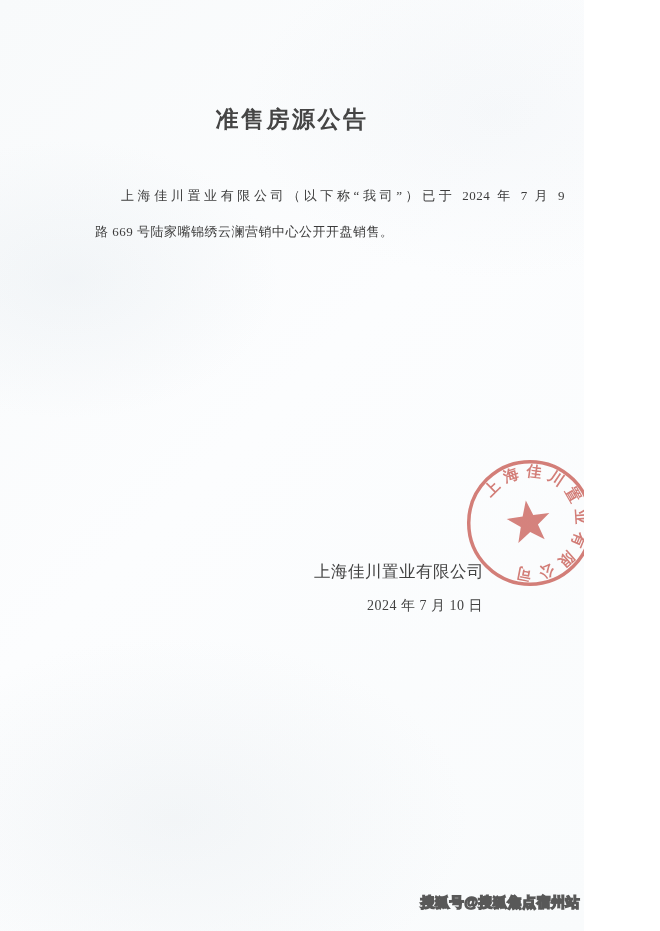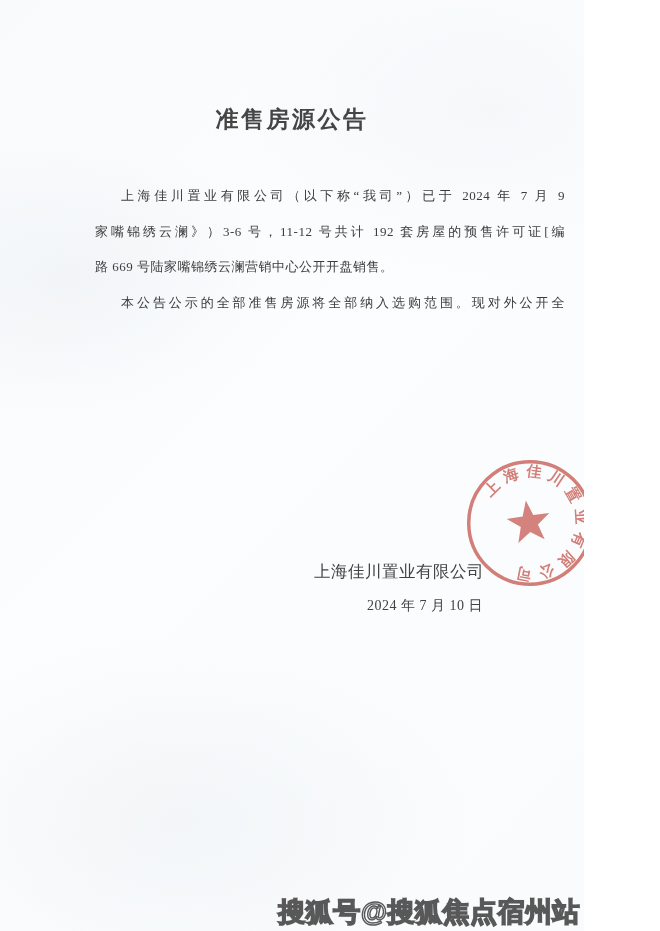--- a/index.html
+++ b/index.html
@@ -45,38 +45,36 @@
     mix-blend-mode:multiply;opacity:0.88;
   }
   .seal svg{width:100%;height:100%;}
   .seal-ring-text{
     font-family:"Liberation Serif","DejaVu Serif",serif;
     font-size:14.5px;letter-spacing:6px;font-weight:600;
   }
   .watermark{
     position:absolute;top:894px;right:4px;
     font-family:"Liberation Sans","DejaVu Sans",sans-serif;
-    font-weight:bold;font-size:27px;letter-spacing:0.5px;
+    font-weight:bold;font-size:14px;letter-spacing:0.5px;
     color:#fdfdfd;
     -webkit-text-stroke:1.4px #585858;
     text-shadow:0 0 1px #666;
   }
 </style>
 </head>
 <body>
 
 <div class="page">
 
   <h1 class="title">准售房源公告</h1>
 
   <div class="body-text">
       <div class="line indent stretch">上海佳川置业有限公司（以下称“我司”）已于 2024 年 7 月 9</div>
-      <div class="line stretch">家嘴锦绣云澜》）3-6 号，11-12 号共计 192 套房屋的预售许可证[编</div>
       <div class="line">路 669 号陆家嘴锦绣云澜营销中心公开开盘销售。</div>
-      <div class="line indent stretch">本公告公示的全部准售房源将全部纳入选购范围。现对外公开全</div>
     </div>
 
   <div class="seal">
     <svg viewBox="0 0 134 130" xmlns="http://www.w3.org/2000/svg">
       <defs>
         <path id="ringPath" d="M 36.9 96.4 A 45 45 0 1 1 97.1 96.4" fill="none"></path>
       </defs>
       <circle cx="67" cy="63" r="59.5" fill="none" stroke="#c9534a" stroke-width="3.4" opacity="0.85"></circle>
       <polygon points="66,41 71.2,55.9 86.9,56.2 74.4,65.7 78.9,80.8 66,71.8 53.1,80.8 57.6,65.7 45.1,56.2 60.8,55.9" fill="#c9534a" opacity="0.82" transform="rotate(-8 66 63)"></polygon>
       <text class="seal-ring-text" fill="#c9534a" opacity="0.85" transform="rotate(78 67 63)">

